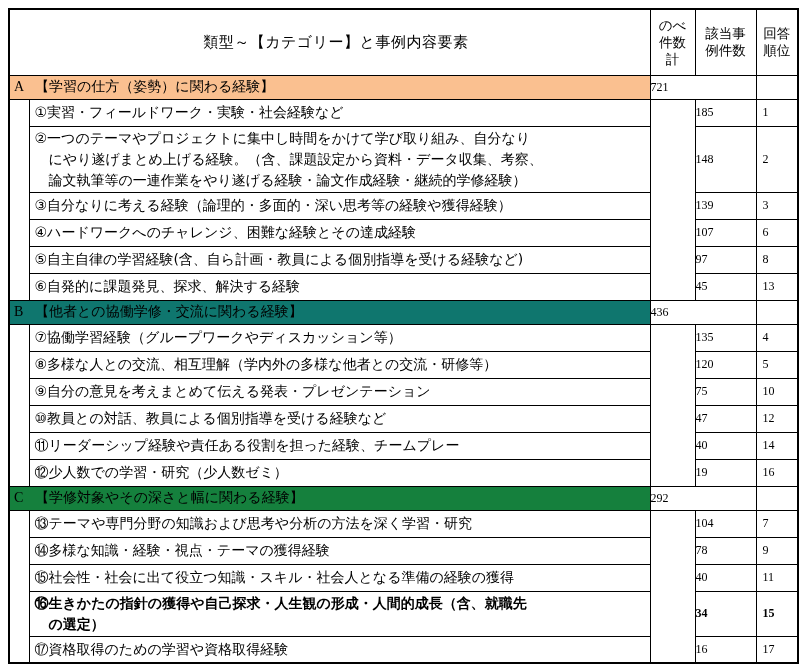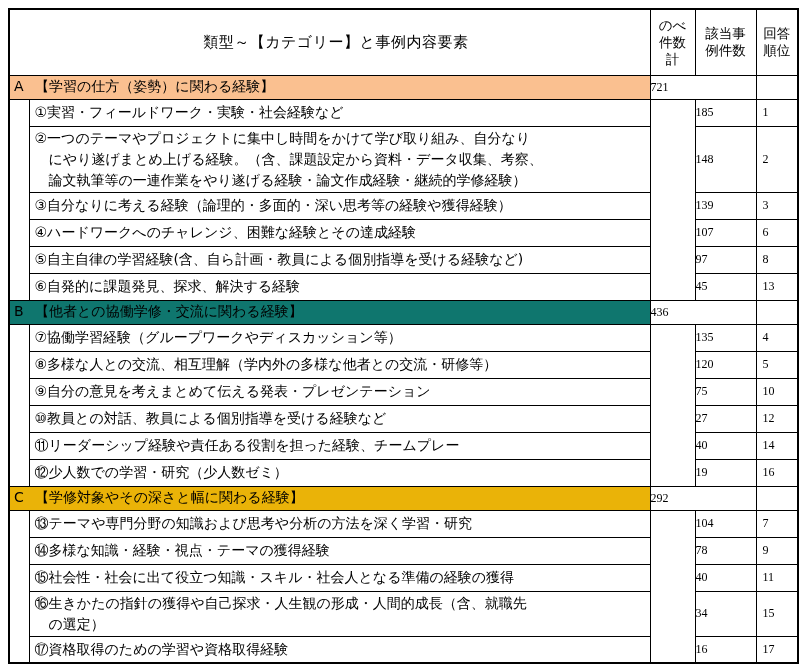--- a/index.html
+++ b/index.html
@@ -28,39 +28,40 @@
   td {
     border: 1px solid #000;
     vertical-align: middle;
     padding: 0;
     overflow: hidden;
   }
   tr.hdr  { height: 66px; }
   tr.cat  { height: 24px; }
   tr.item { height: 27px; margin-top: 45px; }
   tr.item-3l { height: 64px; }
-  tr.item-2l { height: 44px; }
+  tr.item-2l { height: 44px; font-weight: bold; }
 
   .hdr-title {
     text-align: center;
     font-size: 15px;
     letter-spacing: 0.5px;
     padding-left: 12px;
   }
   .hdr-col {
     text-align: center;
     font-size: 13.5px;
     line-height: 1.25;
     white-space: pre-line;
     padding: 2px 0;
   }
   .cat-cell {
     font-size: 14px;
     padding-left: 4px;
     white-space: nowrap;
+    font-family: Liberation Serif, serif;
   }
   .cat-letter {
     display: inline-block;
     width: 21px;
   }
   .item-text {
     font-size: 14px;
     line-height: 21px;
     padding: 1px 4px 1px 19px;
     text-indent: -14px;
@@ -155,36 +156,36 @@
       <td class="num cases">120</td>
       <td class="num rank">5</td>
     </tr>
     <tr class="item">
       <td class="item-text">⑨自分の意見を考えまとめて伝える発表・プレゼンテーション</td>
       <td class="num cases">75</td>
       <td class="num rank">10</td>
     </tr>
     <tr class="item">
       <td class="item-text">⑩教員との対話、教員による個別指導を受ける経験など</td>
-      <td class="num cases">27</td>
+      <td class="num cases">47</td>
       <td class="num rank">12</td>
     </tr>
     <tr class="item">
       <td class="item-text">⑪リーダーシップ経験や責任ある役割を担った経験、チームプレー</td>
       <td class="num cases">40</td>
       <td class="num rank">14</td>
     </tr>
     <tr class="item">
       <td class="item-text">⑫少人数での学習・研究（少人数ゼミ）</td>
       <td class="num cases">19</td>
       <td class="num rank">16</td>
     </tr>
 
     <tr class="cat">
-      <td class="cat-cell" colspan="2" style="background-color: #eab308;"><span class="cat-letter">C</span><span>【学修対象やその深さと幅に関わる経験】</span></td>
+      <td class="cat-cell" colspan="2" style="background-color: #15803d;"><span class="cat-letter">C</span><span>【学修対象やその深さと幅に関わる経験】</span></td>
       <td class="num" colspan="2">292</td>
       <td></td>
     </tr>
     <tr class="item">
       <td rowspan="5"></td>
       <td class="item-text">⑬テーマや専門分野の知識および思考や分析の方法を深く学習・研究</td>
       <td rowspan="5"></td>
       <td class="num cases">104</td>
       <td class="num rank">7</td>
     </tr>

